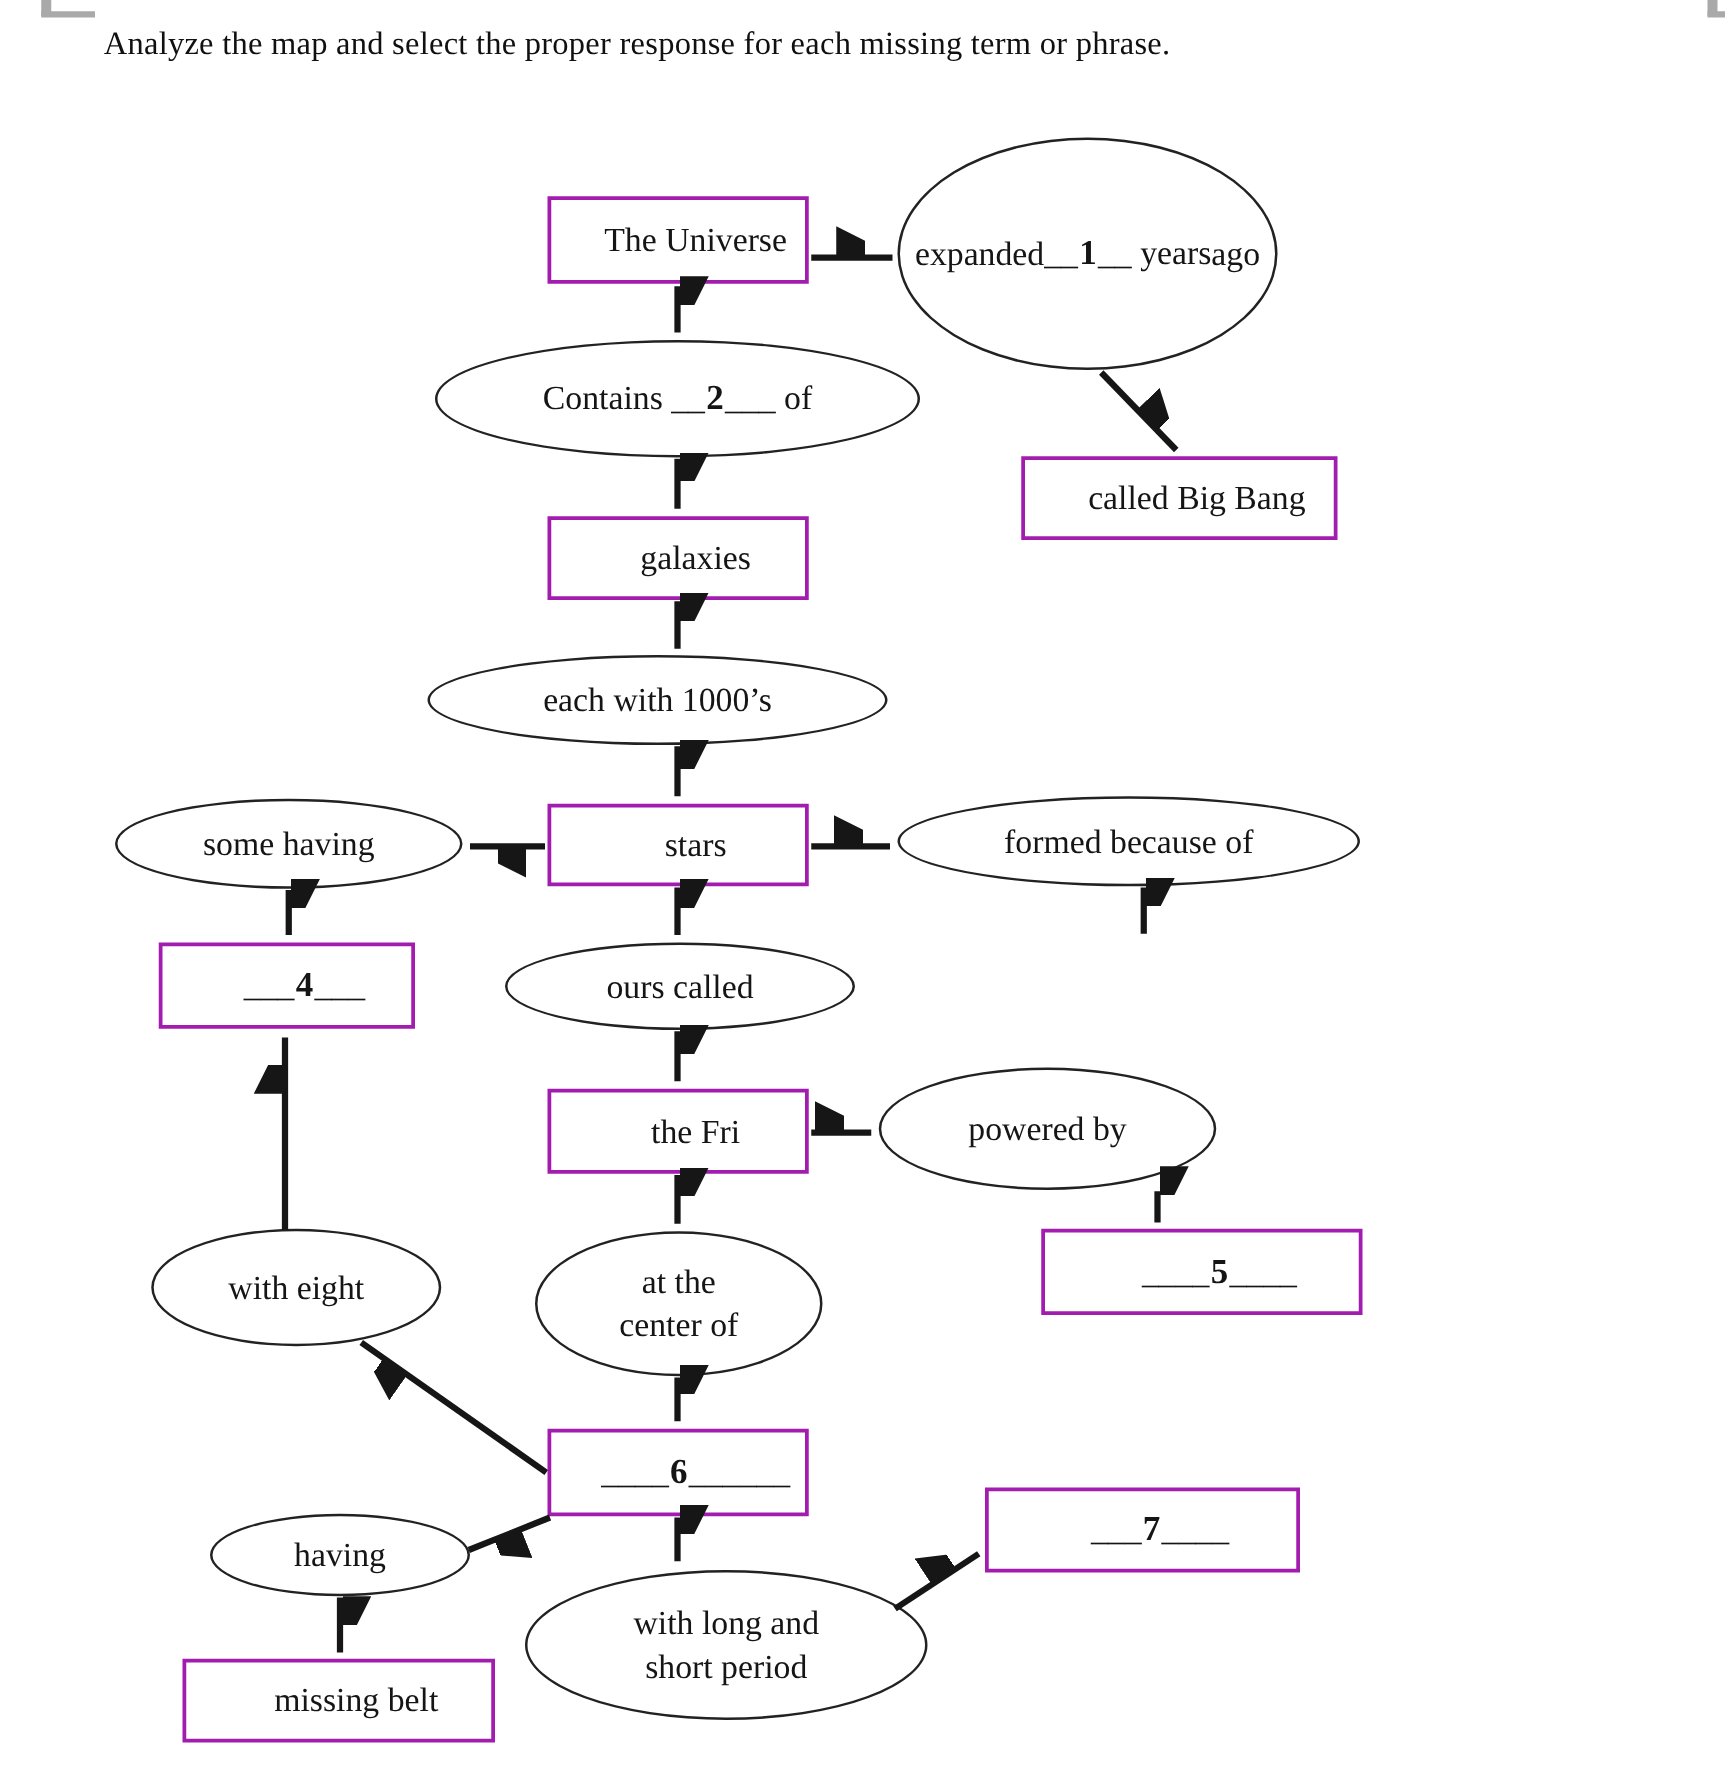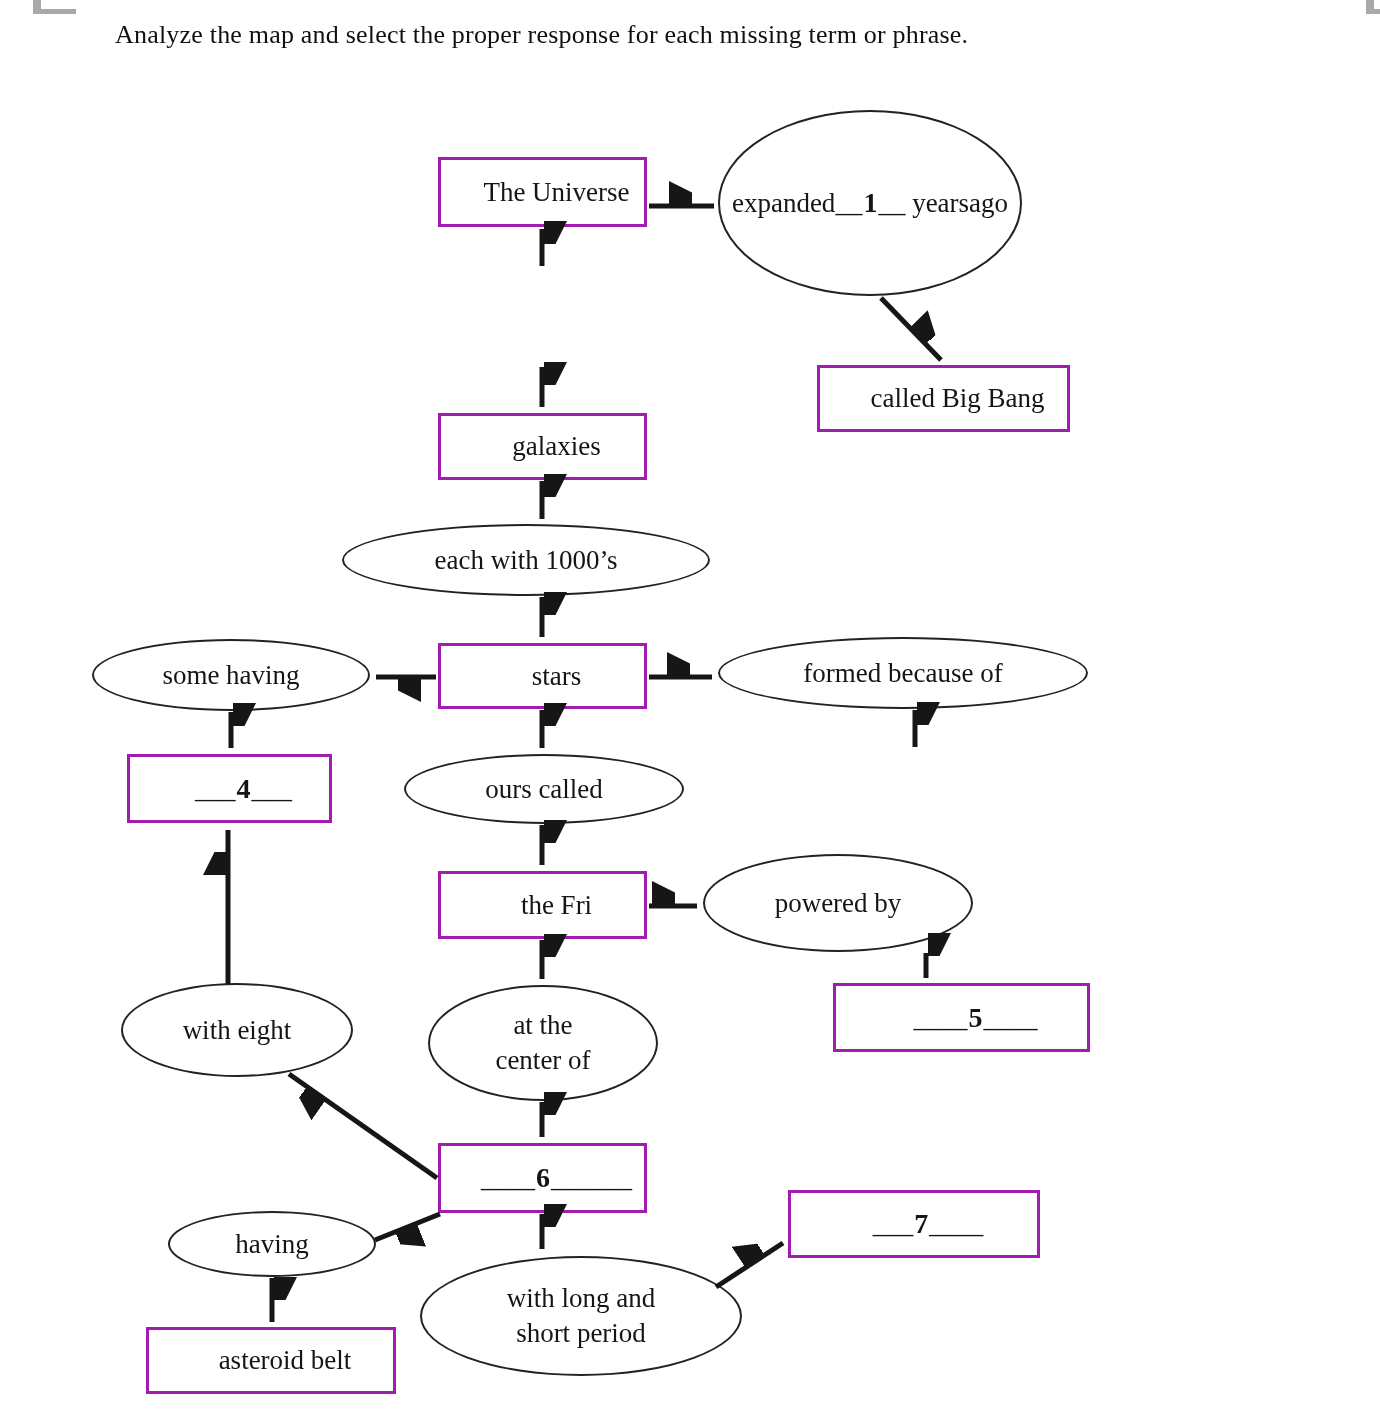--- a/index.html
+++ b/index.html
@@ -7,21 +7,21 @@
     position:relative;
     width:1380px;height:1418px;
     background:#ffffff;
     font-family:"Liberation Serif","DejaVu Serif",serif;
     color:#151515;
     overflow:hidden;
   }
   .corner{position:absolute;background:#a9a9a9;}
   #title{
     position:absolute;left:83px;top:20px;
-    font-size:26px;letter-spacing:0.2px;color:#101010;margin-left:32px;
+    font-size:26px;letter-spacing:0.2px;color:#101010;
   }
   .node{
     position:absolute;
     display:flex;align-items:center;justify-content:center;
     text-align:center;
     background:#ffffff;
     font-size:27px;line-height:1.28;
     white-space:pre-line;
     box-sizing:border-box;
   }
@@ -54,20 +54,23 @@
   <div class="node ellipse" style="left:718px;top:110px;width:304px;height:186px;flex-direction:row">
     <div>expanded</div>
     <div class="blankline"><span>__</span><span class="num">1</span><span>__ years</span></div>
     <div>ago</div>
   </div>
 
   <div class="node box" style="left:817px;top:365px;width:253px;height:67px">
     <span>called Big Bang</span>
   </div>
 
+  <div class="node ellipse" style="left:348px;top:272px;width:388px;height:94px">
+    <span class="blankline"><span>Contains __</span><span class="num">2</span><span>___ of</span></span>
+  </div>
 
   <div class="node box" style="left:438px;top:413px;width:209px;height:67px">
     <span>galaxies</span>
   </div>
 
   <div class="node ellipse" style="left:342px;top:524px;width:368px;height:72px">
     <span>each with 1000’s</span>
   </div>
 
   <div class="node ellipse" style="left:92px;top:639px;width:278px;height:72px">
@@ -114,21 +117,21 @@
 
   <div class="node box" style="left:438px;top:1143px;width:209px;height:70px">
     <span class="blankline"><span>____</span><span class="num">6</span><span>______</span></span>
   </div>
 
   <div class="node ellipse" style="left:168px;top:1211px;width:208px;height:66px">
     <span>having</span>
   </div>
 
   <div class="node box" style="left:146px;top:1327px;width:250px;height:67px">
-    <span>asteroid belt</span>
+    <span>missing belt</span>
   </div>
 
   <div class="node ellipse" style="left:420px;top:1256px;width:322px;height:120px">
     <span>with long and
 short period</span>
   </div>
 
   <div class="node box" style="left:788px;top:1190px;width:252px;height:68px">
     <span class="blankline"><span>___</span><span class="num">7</span><span>____</span></span>
   </div>

